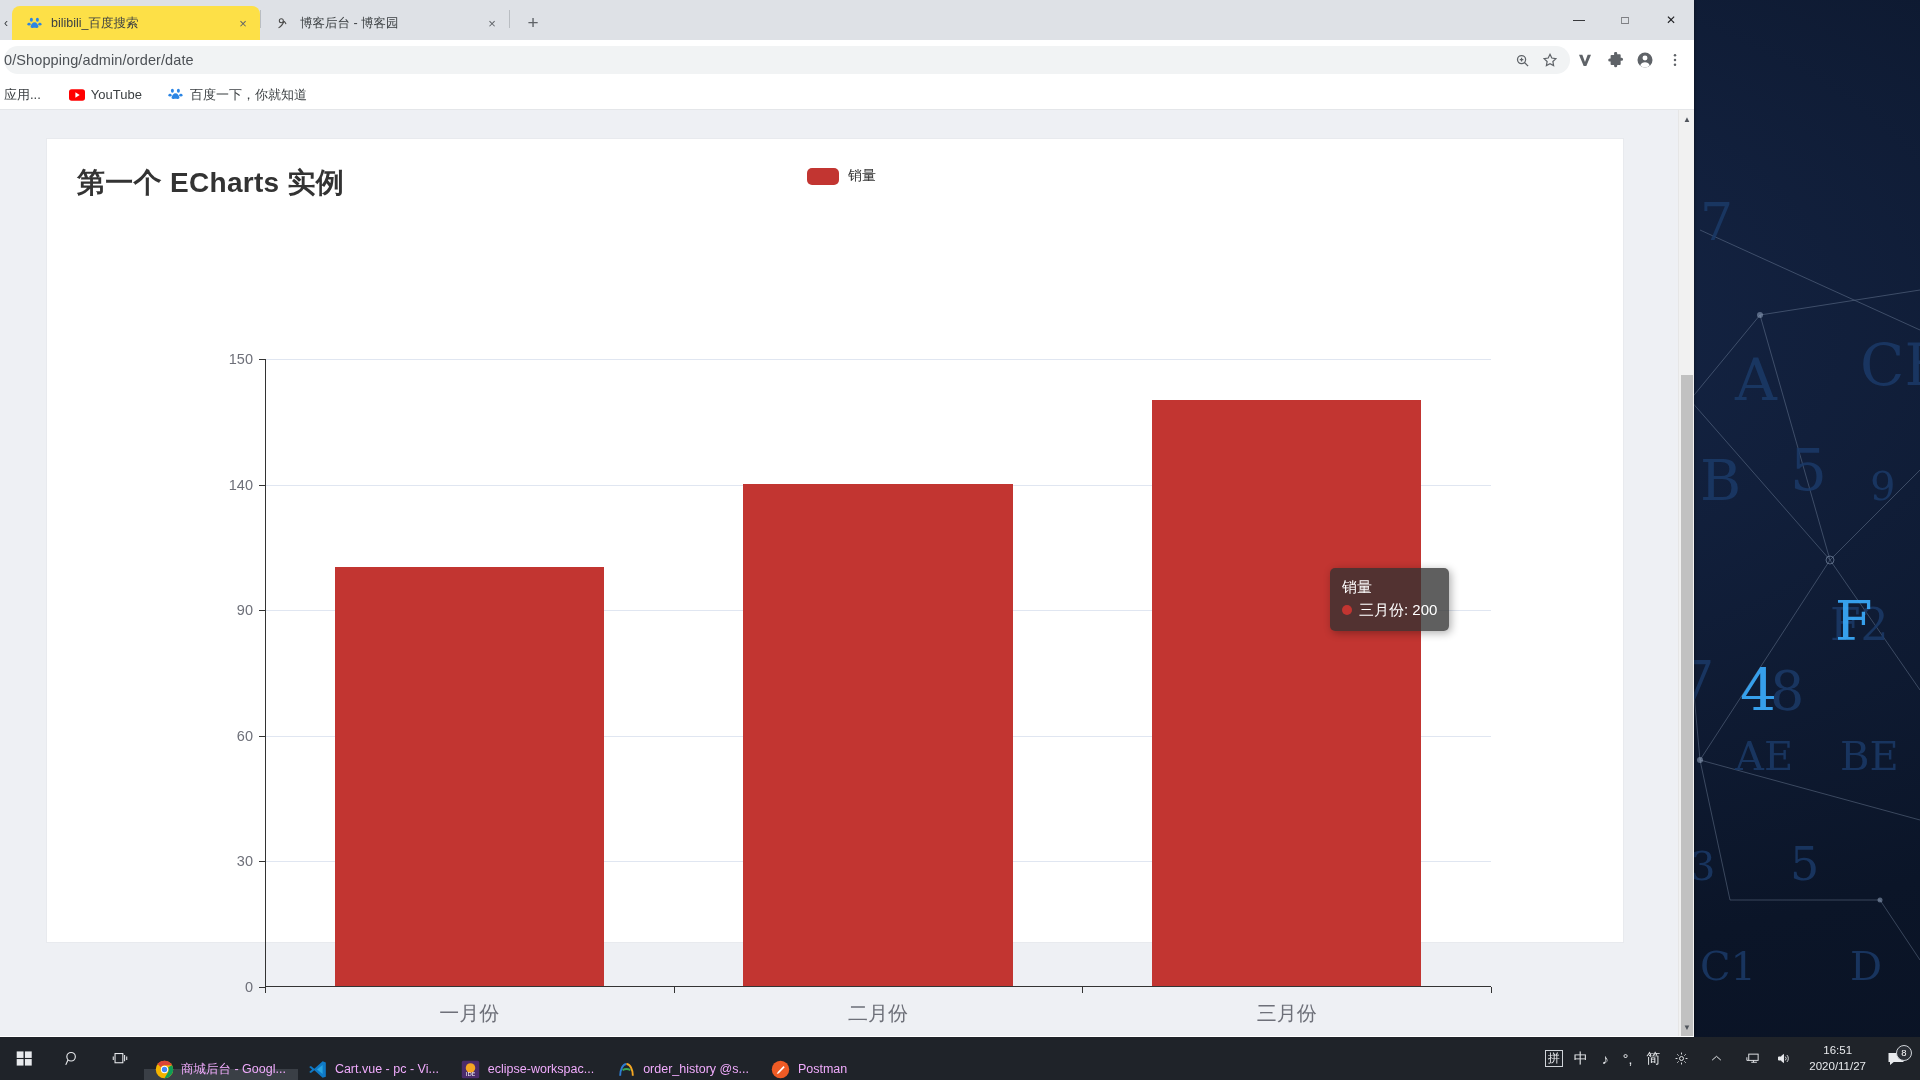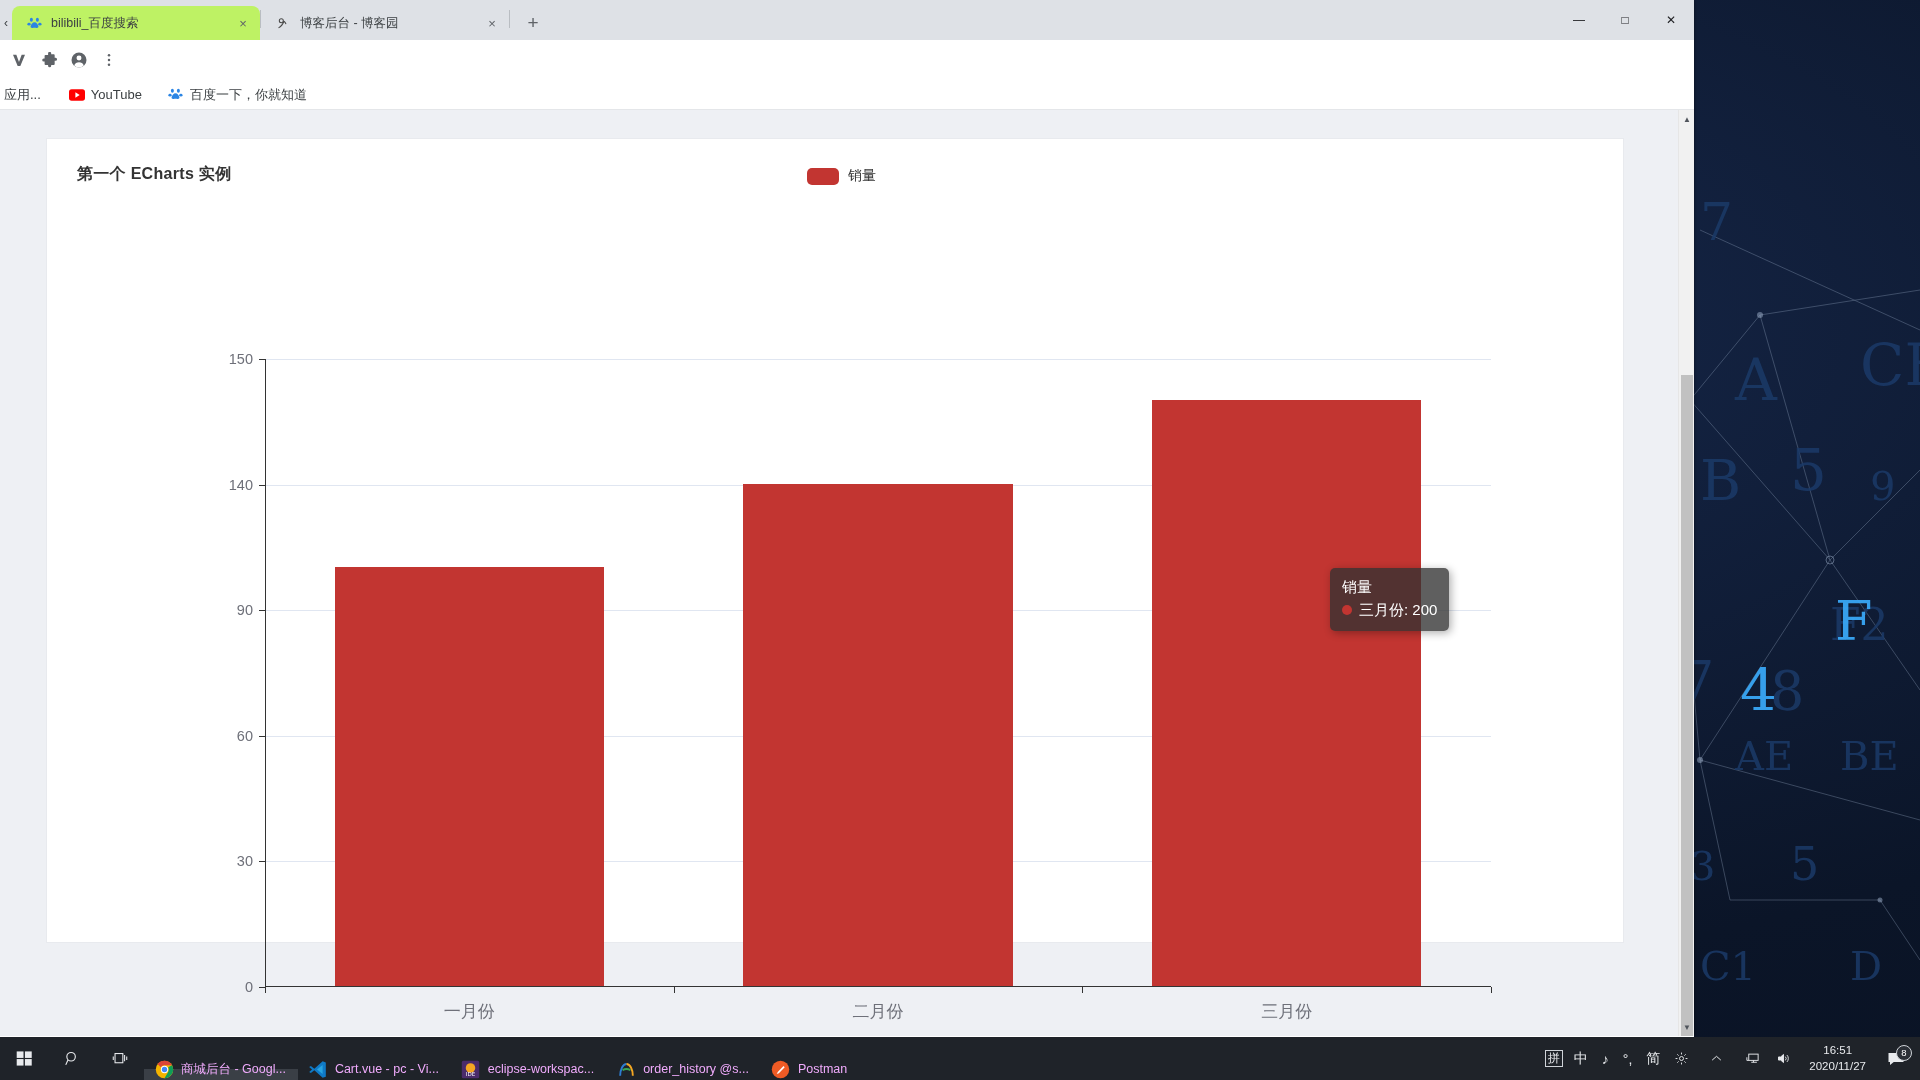--- a/index.html
+++ b/index.html
@@ -40,21 +40,21 @@
     position: relative;
     height: 34px;
     width: 248px;
     display: flex; align-items: center;
     padding: 0 8px 0 14px;
     font-size: 12.5px;
     color: #3c4043;
     border-radius: 8px 8px 0 0;
     flex: none;
   }
-  .tab.active { background: #bef264; }
+  .tab.active { background: #fde047; }
   .tab.inactive { background: #dee1e6; }
   .tab-favicon {
     width: 16px; height: 16px; flex: none; margin-right: 9px;
     display: flex; align-items: center; justify-content: center;
   }
   .tab-title {
     flex: 1 1 auto;
     white-space: nowrap; overflow: hidden; text-overflow: ellipsis;
     font-size: 12.5px;
   }
@@ -179,21 +179,21 @@
   #chart-card {
     position: absolute;
     left: 46px; top: 28px;
     width: 1578px; height: 805px;
     background: #ffffff;
     border: 1px solid #e8eaee;
   }
 
   #chart-title {
     position: absolute; left: 30px; top: 25px;
-    font-size: 16px; font-weight: bold; color: #333;
+    font-size: 28px; font-weight: bold; color: #333;
     letter-spacing: .3px;
   }
 
   #legend {
     position: absolute; left: 760px; top: 28px;
     display: flex; align-items: center;
   }
   #legend-swatch {
     width: 32px; height: 17px; border-radius: 5px;
     background: #c23531; margin-right: 9px;
@@ -227,21 +227,21 @@
     font-size: 14.5px; color: #6e7079;
     transform: translateY(-50%);
     white-space: nowrap;
   }
   .x-tick {
     position: absolute; bottom: -6px; width: 1px; height: 6px;
     background: #333;
   }
   .x-label {
     position: absolute; top: calc(100% + 13px);
-    font-size: 17px; color: #6e7079;
+    font-size: 20px; color: #6e7079;
     transform: translateX(-50%);
     white-space: nowrap;
   }
   .bar {
     position: absolute; bottom: 1px;
     background: #c23531;
   }
 
   
   #tooltip {
@@ -405,20 +405,35 @@
     <div id="new-tab-btn">+</div>
 
     <div id="window-controls">
       <div class="win-ctrl">—</div>
       <div class="win-ctrl">□</div>
       <div class="win-ctrl">✕</div>
     </div>
   </div>
 
   <div id="toolbar">
+    <div id="omnibox">
+      <span id="url-text">0/Shopping/admin/order/date</span>
+      <span class="omni-icon">
+        <svg width="15" height="15" viewBox="0 0 24 24" fill="none" stroke="#5f6368" stroke-width="2">
+          <circle cx="10.5" cy="10.5" r="6.5"></circle>
+            <path d="M15.5 15.5L21 21"></path>
+          <path d="M7.6 10.5h5.8M10.5 7.6v5.8"></path>
+        </svg>
+      </span>
+      <span class="omni-icon">
+        <svg width="16" height="16" viewBox="0 0 24 24" fill="none" stroke="#5f6368" stroke-width="1.8">
+          <path d="M12 3.5l2.7 5.6 6.1.8-4.5 4.3 1.1 6.1L12 17.4 6.6 20.3l1.1-6.1L3.2 9.9l6.1-.8z"></path>
+        </svg>
+      </span>
+    </div>
 
     <div class="tb-icon">
       <svg width="16" height="16" viewBox="0 0 24 24" fill="#5f6368">
         <path d="M3 4h5l4 11 4-11h5l-7 17h-4z"></path>
       </svg>
     </div>
     <div class="tb-icon">
       <svg width="17" height="17" viewBox="0 0 24 24" fill="#5f6368">
         <path d="M10 2a2.2 2.2 0 0 1 4.4 0v1.2H18a1.3 1.3 0 0 1 1.3 1.3v3.6h1.2a2.2 2.2 0 0 1 0 4.4h-1.2V17A1.3 1.3 0 0 1 18 18.3h-3.6v1.2a2.2 2.2 0 0 1-4.4 0v-1.2H6.4A1.3 1.3 0 0 1 5.1 17v-3.6H3.9a2.2 2.2 0 0 1 0-4.4h1.2V5.4A1.3 1.3 0 0 1 6.4 4.1H10z"></path>
       </svg>

